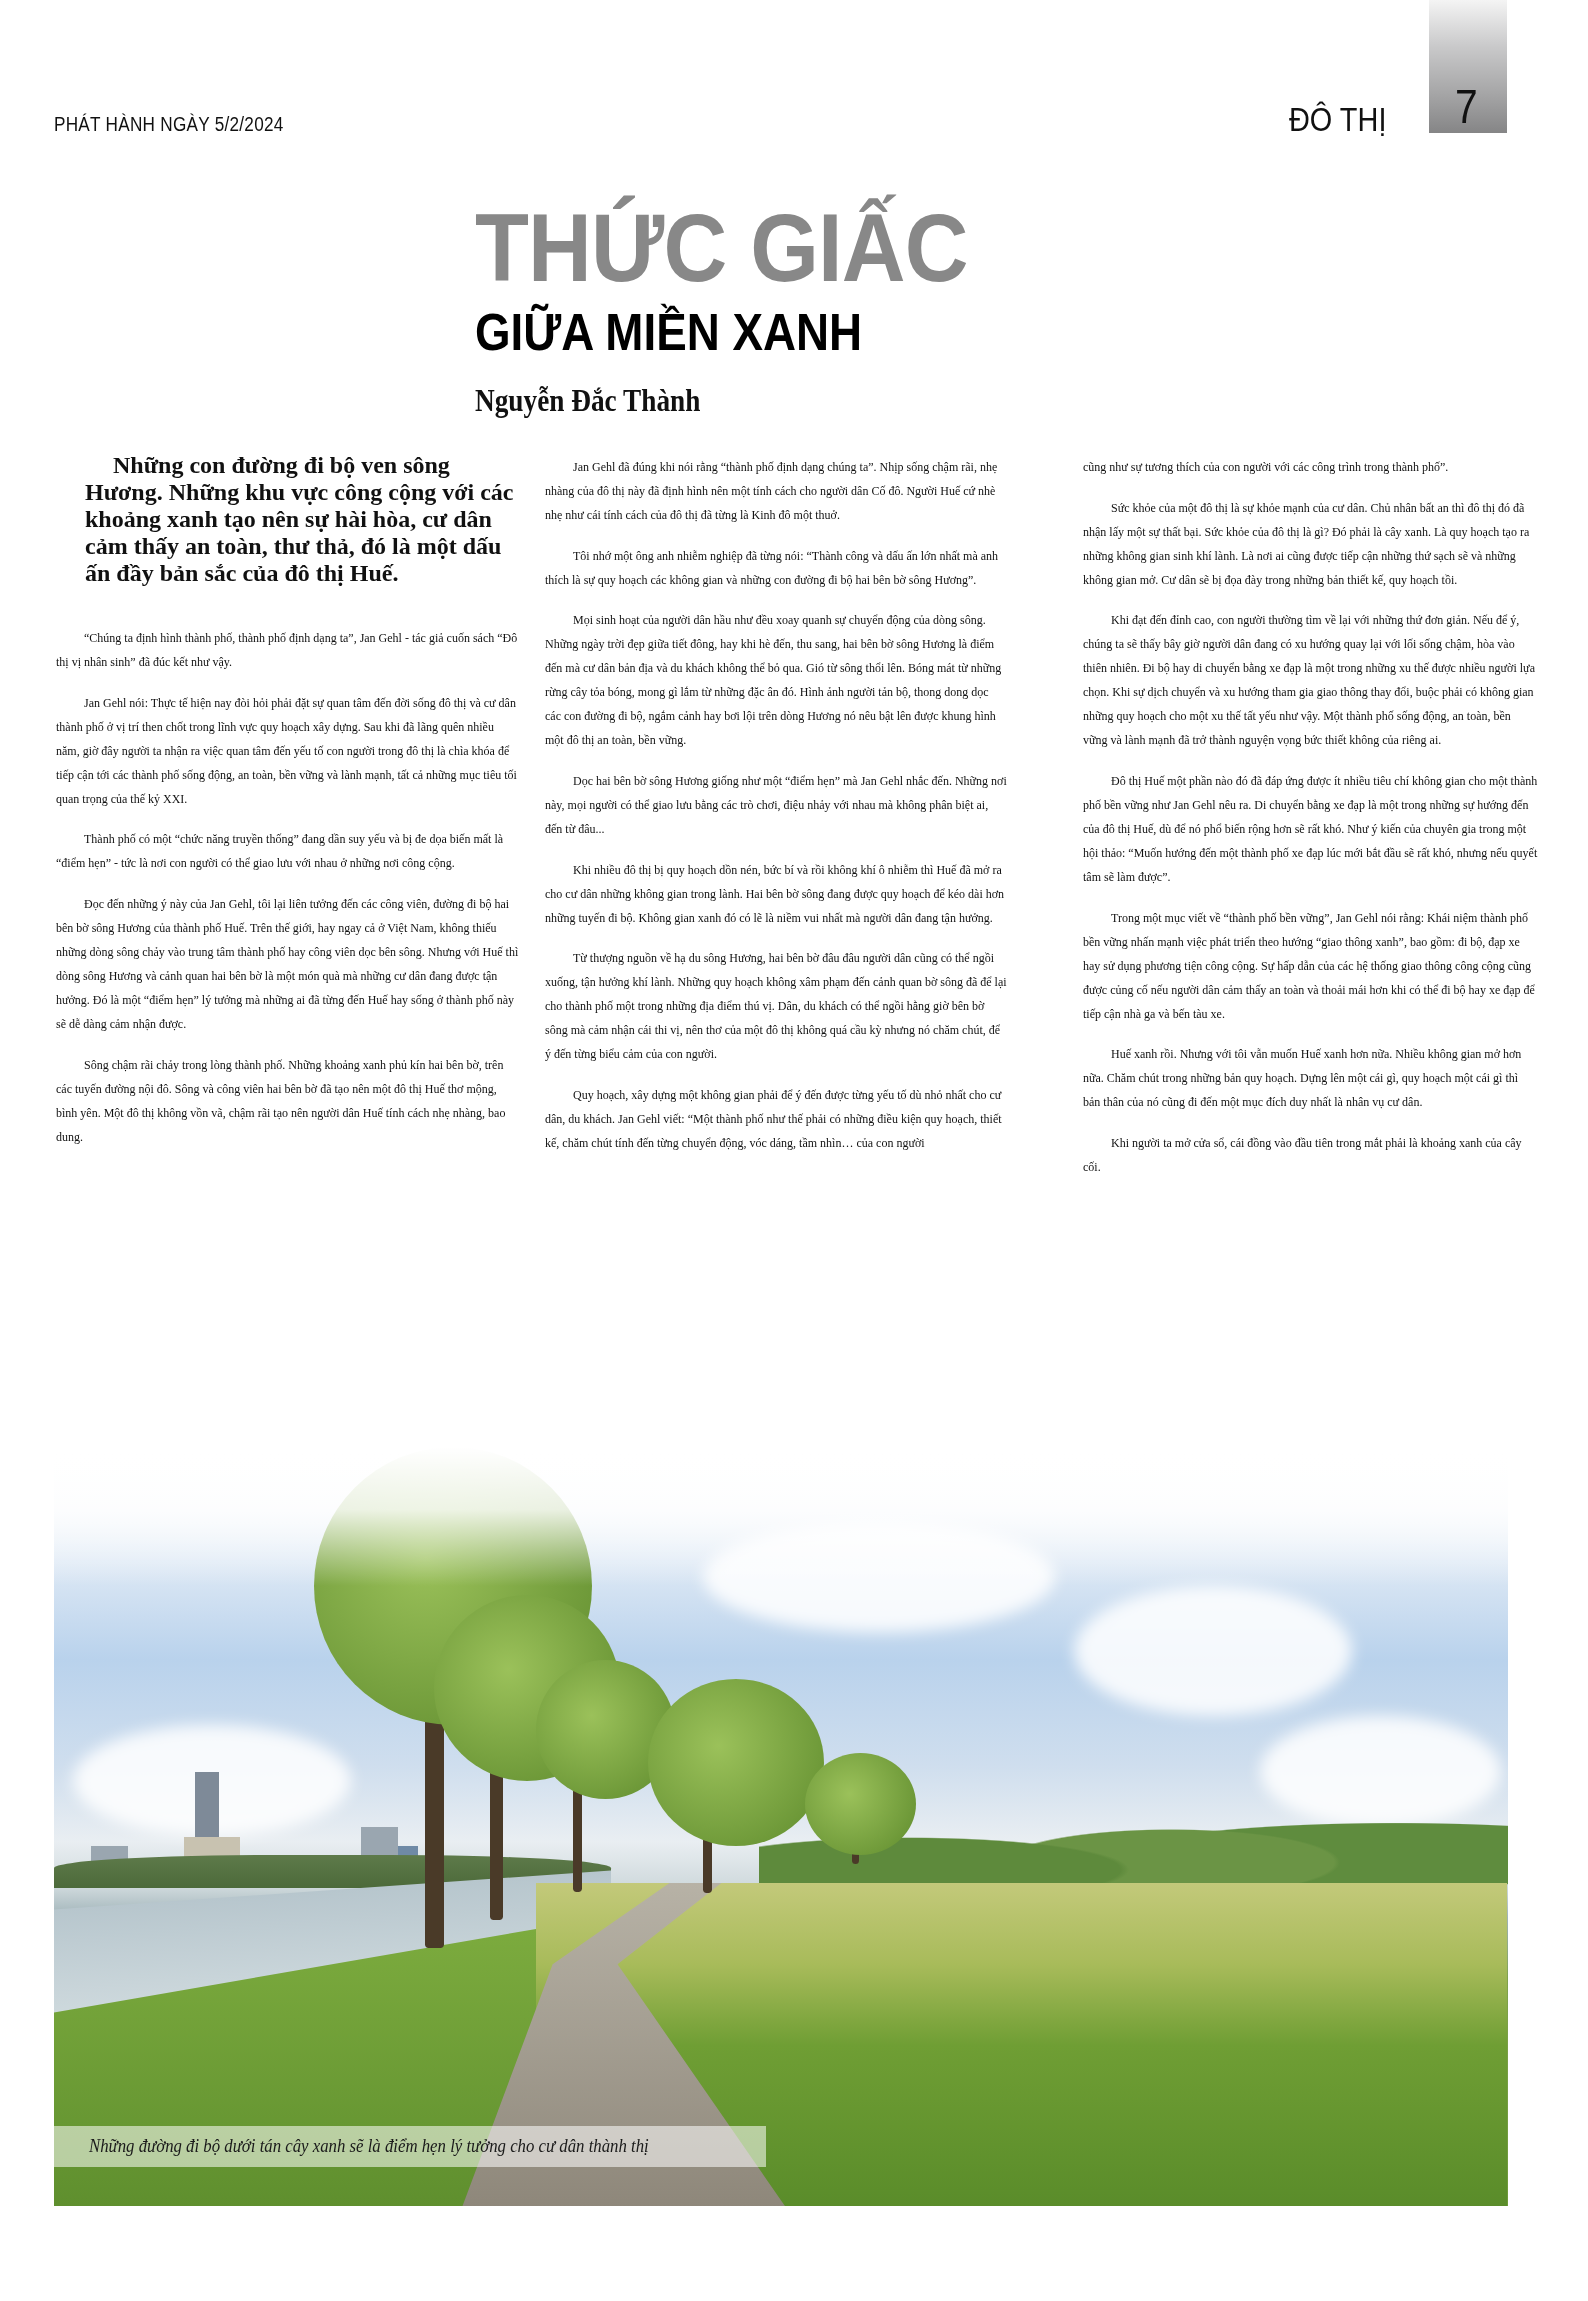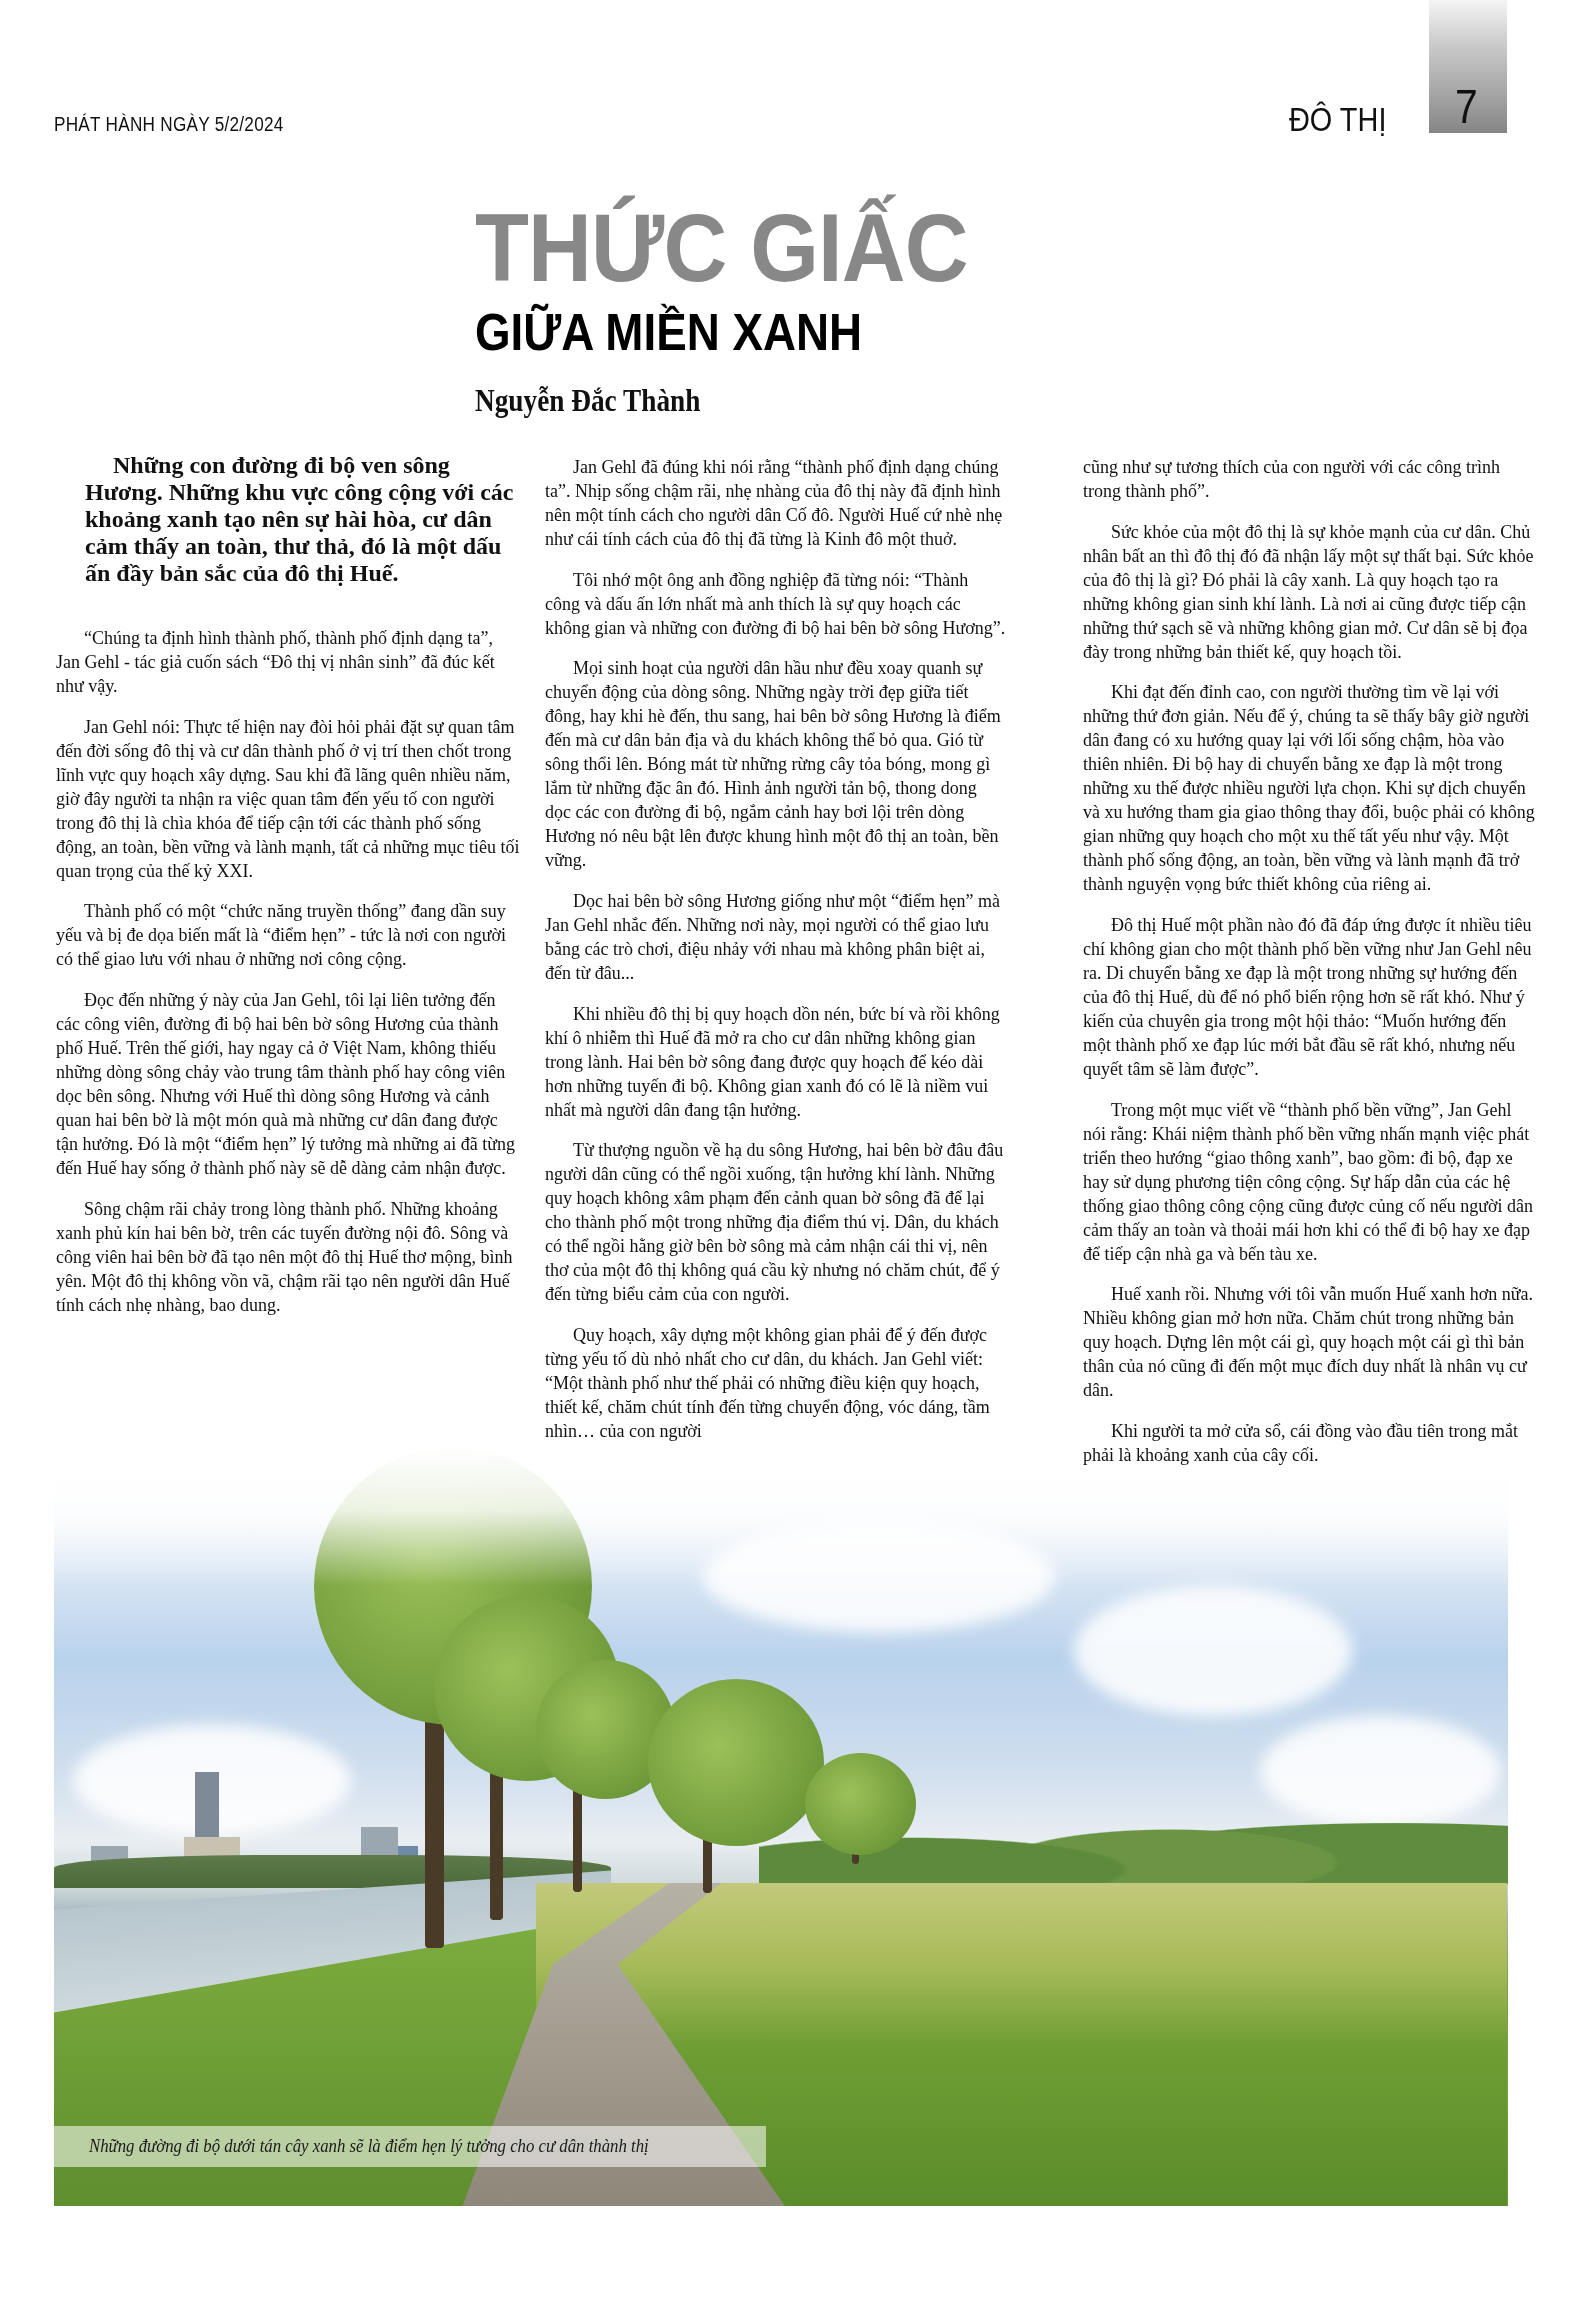--- a/index.html
+++ b/index.html
@@ -84,21 +84,21 @@
     background: rgba(255,255,255,0.55);
   }
   .caption-text {
     position: absolute; left: 89px; top: 2133px;
     font-family: "Liberation Serif", "DejaVu Serif", serif; font-style: italic;
     font-size: 19.5px; line-height: 26px; color: #1a1a1a; white-space: nowrap;
     transform: scaleX(0.86); transform-origin: left top;
   }
 
   
-  .col { position: absolute; font-size: 18px; line-height: 24px; color: #111; }
+  .col { position: absolute; font-size: 12px; line-height: 24px; color: #111; }
   .col p { text-indent: 28px; margin-bottom: 16.7px; text-align: left; }
   .col-1 { left: 56px; top: 626px; width: 464px; }
   .col-2 { left: 545px; top: 455px; width: 462px; }
   .col-3 { left: 1083px; top: 455px; width: 455px; }
 
   .lead {
     position: absolute; left: 56px; top: 452px; width: 473px;
     font-family: "Liberation Serif", "DejaVu Serif", serif; font-weight: bold;
     font-size: 24px; line-height: 27px; color: #111;
   }
@@ -154,21 +154,21 @@
 <div class="col col-1">
   <p>“Chúng ta định hình thành phố, thành phố định dạng ta”, Jan Gehl - tác giả cuốn sách “Đô thị vị nhân sinh” đã đúc kết như vậy.</p>
   <p>Jan Gehl nói: Thực tế hiện nay đòi hỏi phải đặt sự quan tâm đến đời sống đô thị và cư dân thành phố ở vị trí then chốt trong lĩnh vực quy hoạch xây dựng. Sau khi đã lãng quên nhiều năm, giờ đây người ta nhận ra việc quan tâm đến yếu tố con người trong đô thị là chìa khóa để tiếp cận tới các thành phố sống động, an toàn, bền vững và lành mạnh, tất cả những mục tiêu tối quan trọng của thế kỷ XXI.</p>
   <p>Thành phố có một “chức năng truyền thống” đang dần suy yếu và bị đe dọa biến mất là “điểm hẹn” - tức là nơi con người có thể giao lưu với nhau ở những nơi công cộng.</p>
   <p>Đọc đến những ý này của Jan Gehl, tôi lại liên tưởng đến các công viên, đường đi bộ hai bên bờ sông Hương của thành phố Huế. Trên thế giới, hay ngay cả ở Việt Nam, không thiếu những dòng sông chảy vào trung tâm thành phố hay công viên dọc bên sông. Nhưng với Huế thì dòng sông Hương và cảnh quan hai bên bờ là một món quà mà những cư dân đang được tận hưởng. Đó là một “điểm hẹn” lý tưởng mà những ai đã từng đến Huế hay sống ở thành phố này sẽ dễ dàng cảm nhận được.</p>
   <p>Sông chậm rãi chảy trong lòng thành phố. Những khoảng xanh phủ kín hai bên bờ, trên các tuyến đường nội đô. Sông và công viên hai bên bờ đã tạo nên một đô thị Huế thơ mộng, bình yên. Một đô thị không vồn vã, chậm rãi tạo nên người dân Huế tính cách nhẹ nhàng, bao dung.</p>
 </div>
 
 <div class="col col-2">
   <p>Jan Gehl đã đúng khi nói rằng “thành phố định dạng chúng ta”. Nhịp sống chậm rãi, nhẹ nhàng của đô thị này đã định hình nên một tính cách cho người dân Cố đô. Người Huế cứ nhè nhẹ như cái tính cách của đô thị đã từng là Kinh đô một thuở.</p>
-  <p>Tôi nhớ một ông anh đồng nghiệp đã từng nói: “Thành công và dấu ấn lớn nhất mà anh thích là sự quy hoạch các không gian và những con đường đi bộ hai bên bờ sông Hương”.</p>
+  <p>Tôi nhớ một ông anh nhiễm nghiệp đã từng nói: “Thành công và dấu ấn lớn nhất mà anh thích là sự quy hoạch các không gian và những con đường đi bộ hai bên bờ sông Hương”.</p>
   <p>Mọi sinh hoạt của người dân hầu như đều xoay quanh sự chuyển động của dòng sông. Những ngày trời đẹp giữa tiết đông, hay khi hè đến, thu sang, hai bên bờ sông Hương là điểm đến mà cư dân bản địa và du khách không thể bỏ qua. Gió từ sông thổi lên. Bóng mát từ những rừng cây tỏa bóng, mong gì lắm từ những đặc ân đó. Hình ảnh người tản bộ, thong dong dọc các con đường đi bộ, ngắm cảnh hay bơi lội trên dòng Hương nó nêu bật lên được khung hình một đô thị an toàn, bền vững.</p>
   <p>Dọc hai bên bờ sông Hương giống như một “điểm hẹn” mà Jan Gehl nhắc đến. Những nơi này, mọi người có thể giao lưu bằng các trò chơi, điệu nhảy với nhau mà không phân biệt ai, đến từ đâu...</p>
   <p>Khi nhiều đô thị bị quy hoạch dồn nén, bức bí và rồi không khí ô nhiễm thì Huế đã mở ra cho cư dân những không gian trong lành. Hai bên bờ sông đang được quy hoạch để kéo dài hơn những tuyến đi bộ. Không gian xanh đó có lẽ là niềm vui nhất mà người dân đang tận hưởng.</p>
   <p>Từ thượng nguồn về hạ du sông Hương, hai bên bờ đâu đâu người dân cũng có thể ngồi xuống, tận hưởng khí lành. Những quy hoạch không xâm phạm đến cảnh quan bờ sông đã để lại cho thành phố một trong những địa điểm thú vị. Dân, du khách có thể ngồi hằng giờ bên bờ sông mà cảm nhận cái thi vị, nên thơ của một đô thị không quá cầu kỳ nhưng nó chăm chút, để ý đến từng biểu cảm của con người.</p>
   <p>Quy hoạch, xây dựng một không gian phải để ý đến được từng yếu tố dù nhỏ nhất cho cư dân, du khách. Jan Gehl viết: “Một thành phố như thế phải có những điều kiện quy hoạch, thiết kế, chăm chút tính đến từng chuyển động, vóc dáng, tầm nhìn… của con người</p>
 </div>
 
 <div class="col col-3">
   <p style="text-indent:0">cũng như sự tương thích của con người với các công trình trong thành phố”.</p>
   <p>Sức khỏe của một đô thị là sự khỏe mạnh của cư dân. Chủ nhân bất an thì đô thị đó đã nhận lấy một sự thất bại. Sức khỏe của đô thị là gì? Đó phải là cây xanh. Là quy hoạch tạo ra những không gian sinh khí lành. Là nơi ai cũng được tiếp cận những thứ sạch sẽ và những không gian mở. Cư dân sẽ bị đọa đày trong những bản thiết kế, quy hoạch tồi.</p>

